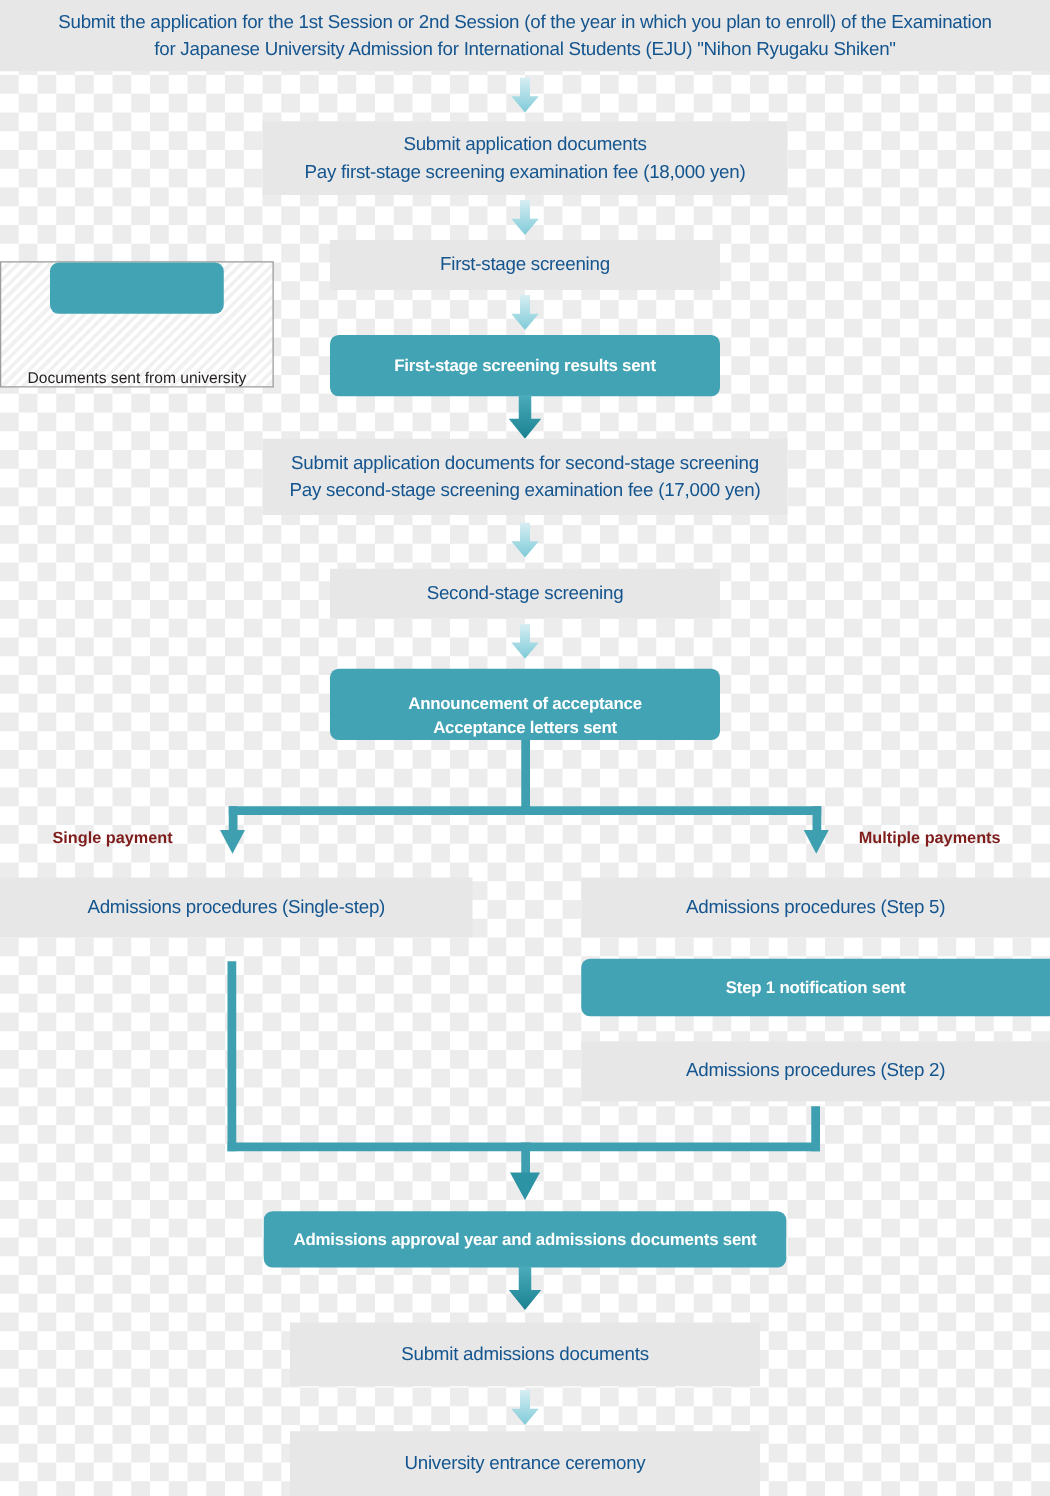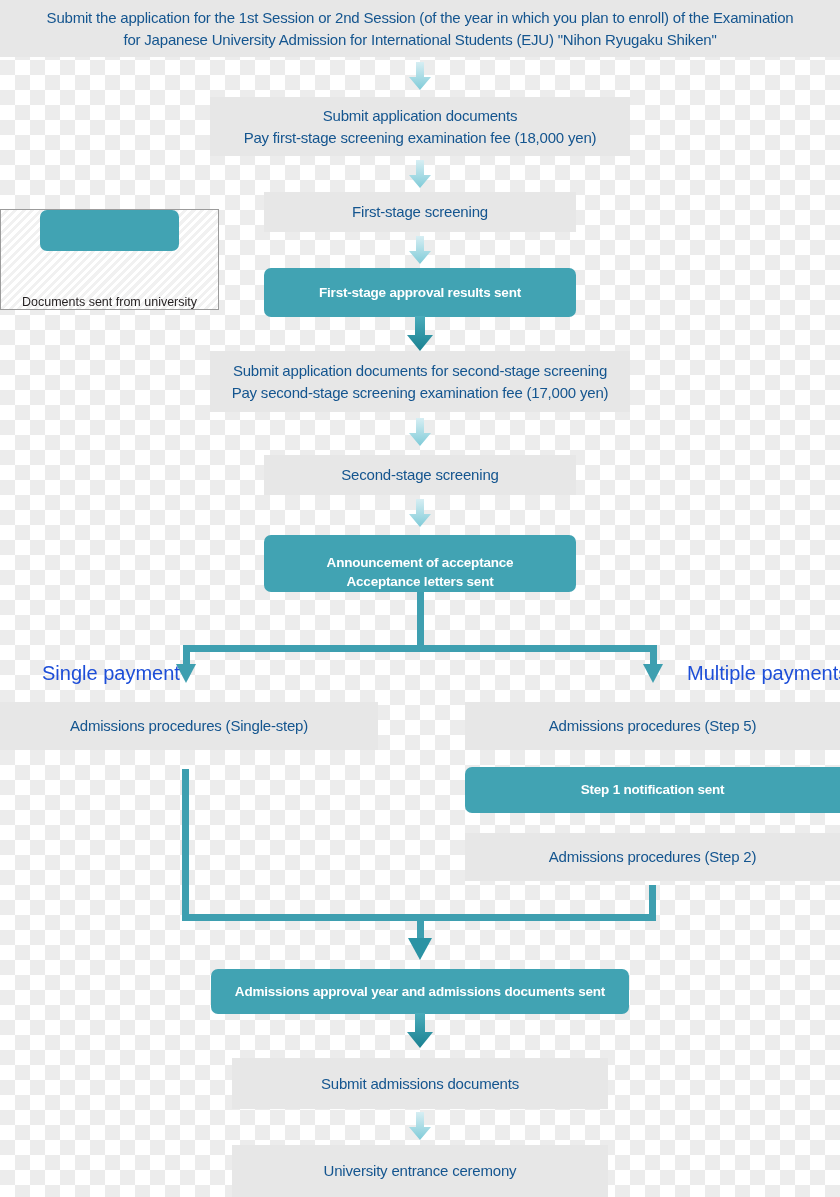--- a/index.html
+++ b/index.html
@@ -58,23 +58,24 @@
   
   .conn{position:absolute;background:#3e9fb0;}
   .vline{width:7px;}
   .hline{height:7px;}
 
   .tri{position:absolute;width:0;height:0;}
 
   
   .side-label{
     position:absolute;
-    color:#1d4ed8;
-    font-size:20px;
+    color:#7f1d1d;
+    font-size:13px;
     white-space:nowrap;
+    font-weight:bold;
   }
 
   
   #legend{
     position:absolute;
     left:0;top:209px;width:219px;height:101px;
     box-sizing:border-box;
     border:1px solid #9b9b9b;
     background:
       repeating-linear-gradient(135deg,#ffffff 0 3px,#f1f1f1 3px 6px);
@@ -135,21 +136,21 @@
     <span class="line">First-stage screening</span>
   </div>
 
   <div class="arrow-light" style="left:409px;top:236px;height:28px;">
     <svg width="22" height="28" viewBox="0 0 22 28">
       <path d="M7 0 H15 V15 H22 L11 28 L0 15 H7 Z" fill="url(#lightGrad)"></path>
     </svg>
   </div>
 
   <div class="node teal" style="left:264px;top:268px;width:312px;height:49px;">
-    <span class="line">First-stage approval results sent</span>
+    <span class="line">First-stage screening results sent</span>
   </div>
 
   <div class="arrow-dark" style="left:407px;top:316px;height:35px;">
     <svg width="26" height="35" viewBox="0 0 26 35">
       <path d="M8 0 H18 V19 H26 L13 35 L0 19 H8 Z" fill="url(#darkGrad)"></path>
     </svg>
   </div>
 
   <div class="node grey" style="left:210px;top:351px;width:420px;height:61px;">
     <span class="line">Submit application documents for second-stage screening</span>

